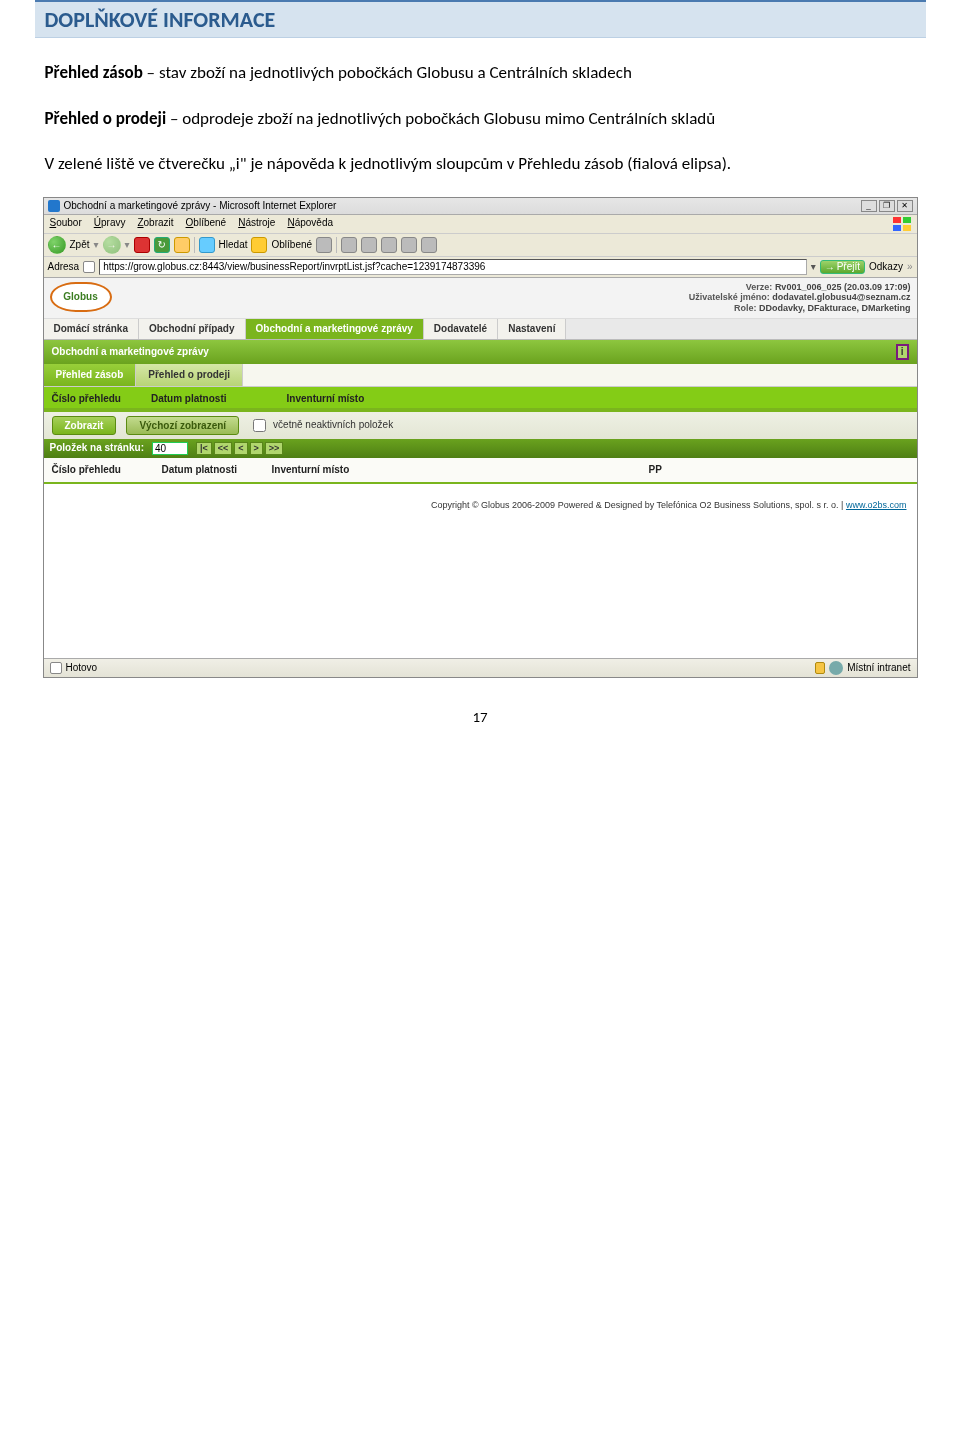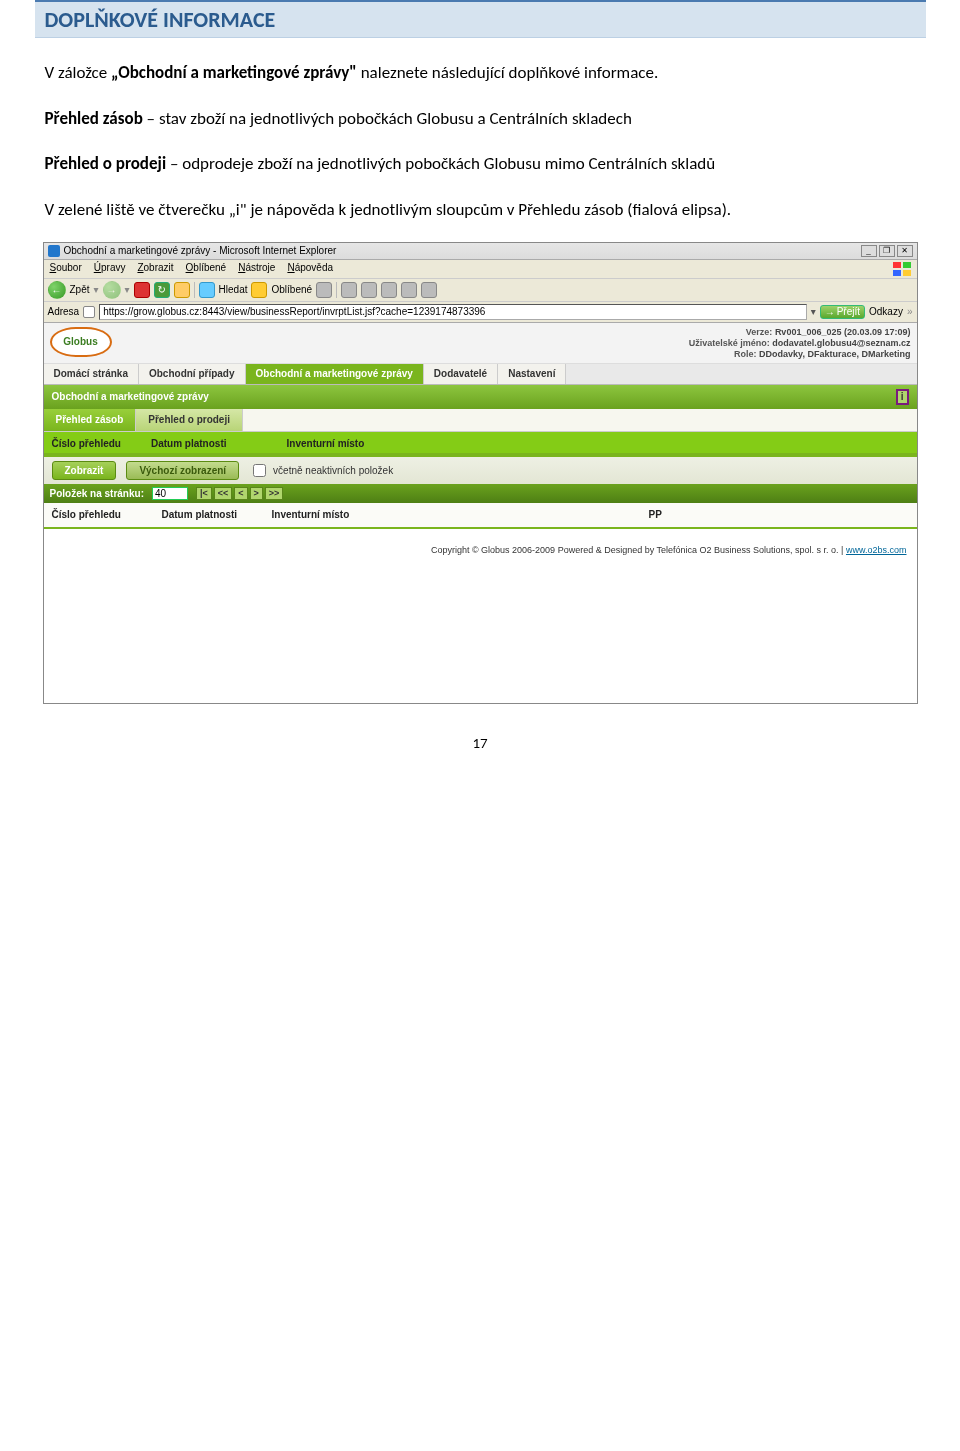--- a/index.html
+++ b/index.html
@@ -256,23 +256,20 @@
   .page-number { text-align:center; font-size:15px; padding-top:30px; }
 </style>
 </head>
 <body>
 
 <div class="page">
   <div class="section-header">DOPLŇKOVÉ INFORMACE</div>
 
   <div class="body-text">
     <p>
-      <span>V záložce </span><span class="bold">„Obchodní a marketingové zprávy"</span><span> naleznete následující doplňkové informace.</span>
-    </p>
-    <p>
       <span class="bold">Přehled zásob</span><span> – stav zboží na jednotlivých pobočkách Globusu a Centrálních skladech</span>
     </p>
     <p>
       <span class="bold">Přehled o prodeji</span><span> – odprodeje zboží na jednotlivých pobočkách Globusu mimo Centrálních skladů</span>
     </p>
     <p>V zelené liště ve čtverečku „i" je nápověda k jednotlivým sloupcům v Přehledu zásob (fialová elipsa).</p>
   </div>
 
   <div class="screenshot">
     <div class="title-bar">
@@ -393,16 +390,27 @@
           <span style="flex:1">Inventurní místo</span>
           <span style="width:260px">PP</span>
         </div>
       </div>
 
       <div class="copyright">
         <span>Copyright © Globus 2006-2009 Powered &amp; Designed by Telefónica O2 Business Solutions, spol. s r. o. | </span><a href="#">www.o2bs.com</a>
       </div>
     </div>
 
+    <div class="status-bar">
+      <div class="zone">
+        <span class="ie-icon" style="width:12px;height:12px;background:#fff;border:1px solid #888"></span>
+        <span>Hotovo</span>
+      </div>
+      <div class="zone">
+        <span class="lock"></span>
+        <span style="width:14px;height:14px;background:#7aa;border-radius:50%;display:inline-block"></span>
+        <span>Místní intranet</span>
+      </div>
+    </div>
   </div>
 
   <div class="page-number">17</div>
 </div>
 
 </body></html>

